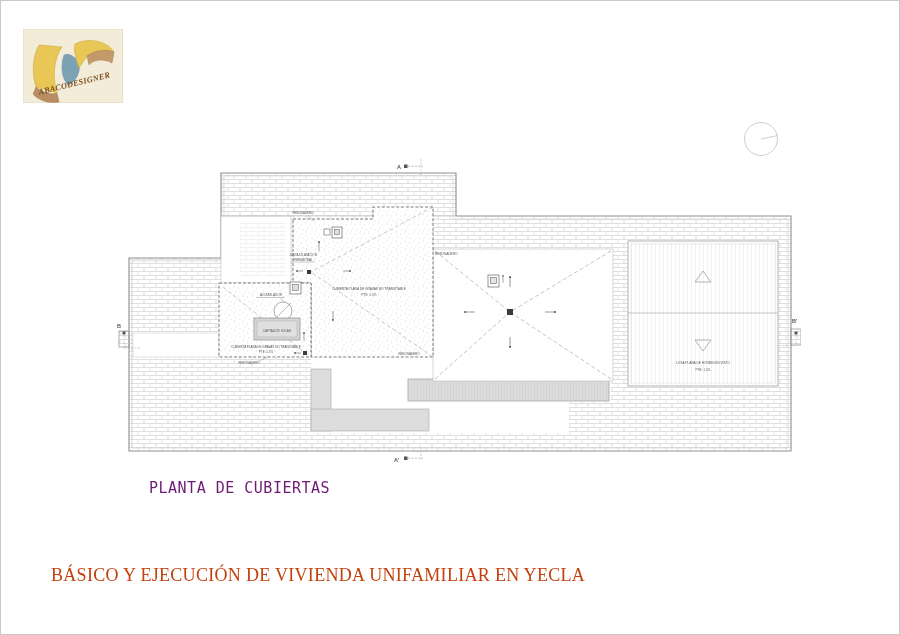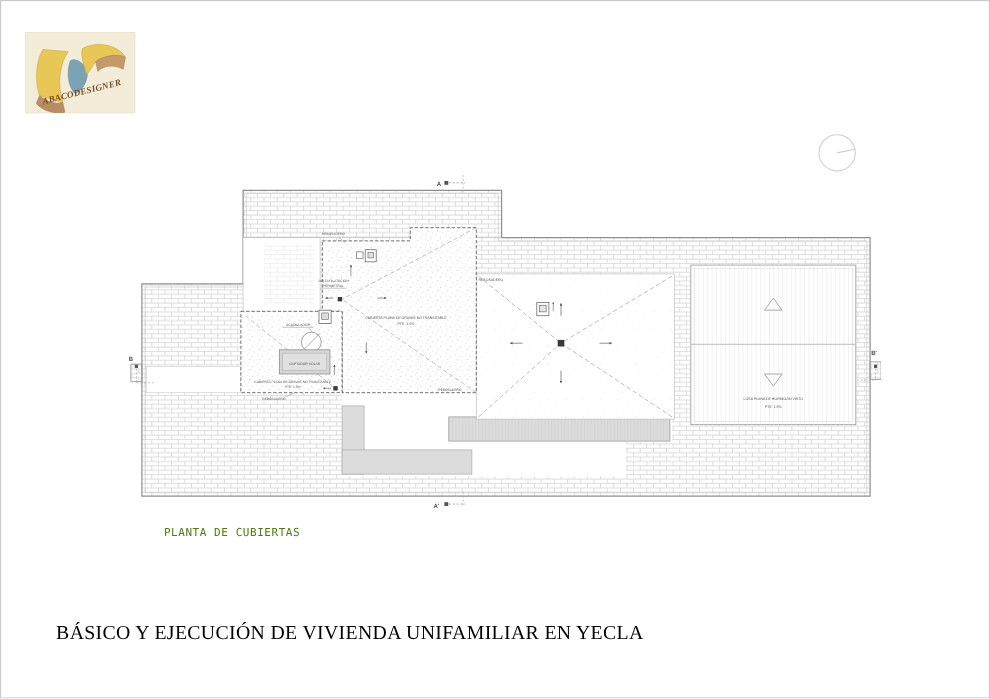--- a/index.html
+++ b/index.html
@@ -3,22 +3,22 @@
 <meta charset="utf-8">
 <style>
   html,body{margin:0;padding:0;background:#ffffff;}
   .page{position:relative;width:900px;height:635px;background:#fff;border:1px solid #c9c9c9;
         box-sizing:border-box;overflow:hidden;font-family:"Liberation Sans",sans-serif;}
   .logo{position:absolute;left:22px;top:28px;width:100px;height:74px;}
   .compass{position:absolute;left:740px;top:118px;width:42px;height:42px;}
   .plan{position:absolute;left:110px;top:150px;width:690px;height:320px;}
   .plan text{font-family:"Liberation Sans",sans-serif;fill:#555;}
   .drawing-label{position:absolute;left:148px;top:478px;
-        font-family:"DejaVu Sans Mono",monospace;font-size:10px;letter-spacing:.5px;color:#4d7c0f;}
-  .titleblock{position:absolute;left:50px;top:561px;color:#000000;
+        font-family:"DejaVu Sans Mono",monospace;font-size:15px;letter-spacing:.5px;color:#701a75;}
+  .titleblock{position:absolute;left:50px;top:561px;color:#c2410c;
         font-family:"Liberation Serif",serif;font-size:18px;line-height:1.5;letter-spacing:.3px;}
   .tl{white-space:nowrap;}
 </style>
 </head>
 <body>
 
 <div class="page">
 
   <svg class="logo" viewBox="0 0 100 74">
     <rect x="0" y="0" width="100" height="74" fill="#f2ecd8" stroke="#e3dbbc" stroke-width="1"></rect>

